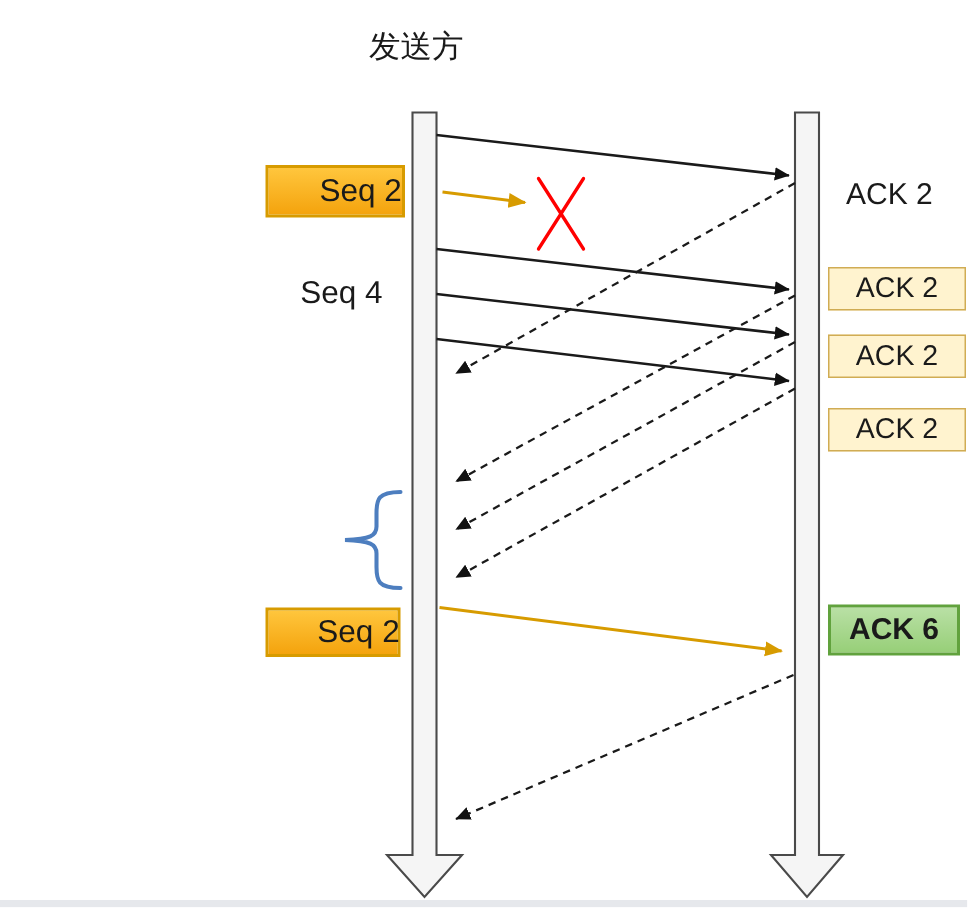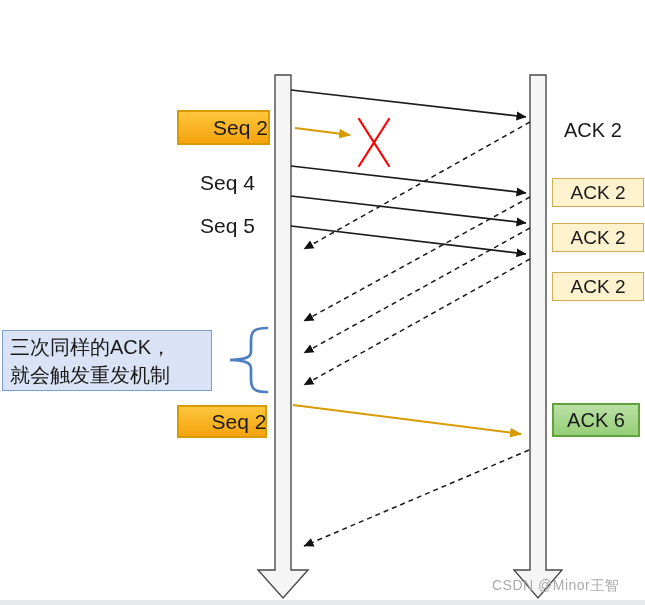--- a/index.html
+++ b/index.html
@@ -90,34 +90,29 @@
     <line x1="530" y1="228" x2="304" y2="353" stroke="#1a1a1a" stroke-width="1.5" stroke-dasharray="5 4" marker-end="url(#mBlack)"></line>
     <line x1="530" y1="259" x2="304" y2="385" stroke="#1a1a1a" stroke-width="1.5" stroke-dasharray="5 4" marker-end="url(#mBlack)"></line>
 
     <line x1="293" y1="405" x2="521" y2="434" stroke="#d79b00" stroke-width="2" marker-end="url(#mOrange)"></line>
 
     <line x1="529" y1="450" x2="304" y2="546" stroke="#1a1a1a" stroke-width="1.5" stroke-dasharray="5 4" marker-end="url(#mBlack)"></line>
 
     <path d="M267,328 C252,328 251,333 251,342 L251,351 C251,357 247,359.5 230,360 C247,360.5 251,363 251,369 L251,378 C251,387 252,392 267,392" fill="none" stroke="#4d7ebf" stroke-width="2.7" stroke-linecap="round"></path>
   </svg>
 
+  <div class="lbl title" style="left:246px;top:17px;">发送方</div>
 
   <div class="box seq-hl" style="left:177px;top:110px;width:93px;height:35px;">Seq 2</div>
-  <div class="lbl seq-plain" style="top:170px;text-align:right;">Seq 4</div>
-  <div class="lbl seq-plain" style="top:213px;">Seq 5</div>
+  <div class="lbl seq-plain" style="top:183px;text-align:right;">Seq 4</div>
   <div class="box seq-hl" style="left:177px;top:405px;width:90px;height:33px;">Seq 2</div>
 
   <div class="lbl ack-plain" style="left:564px;top:119px;">ACK 2</div>
   <div class="box dup-ack" style="left:552px;top:178px;width:92px;height:29px;">ACK 2</div>
   <div class="box dup-ack" style="left:552px;top:223px;width:92px;height:29px;">ACK 2</div>
   <div class="box dup-ack" style="left:552px;top:272px;width:92px;height:29px;">ACK 2</div>
-  <div class="box ack6" style="left:552px;top:403px;width:88px;height:34px;">ACK 6</div>
+  <div class="box ack6" style="left:552px;top:403px;width:88px;height:34px;font-weight:bold;">ACK 6</div>
 
-  <div class="note">
-    <div>三次同样的ACK，</div>
-    <div>就会触发重发机制</div>
-  </div>
 
-  <div class="watermark">CSDN @Minor王智</div>
 
   <div class="bottom-strip"></div>
 
 </div>
 
 </body></html>

